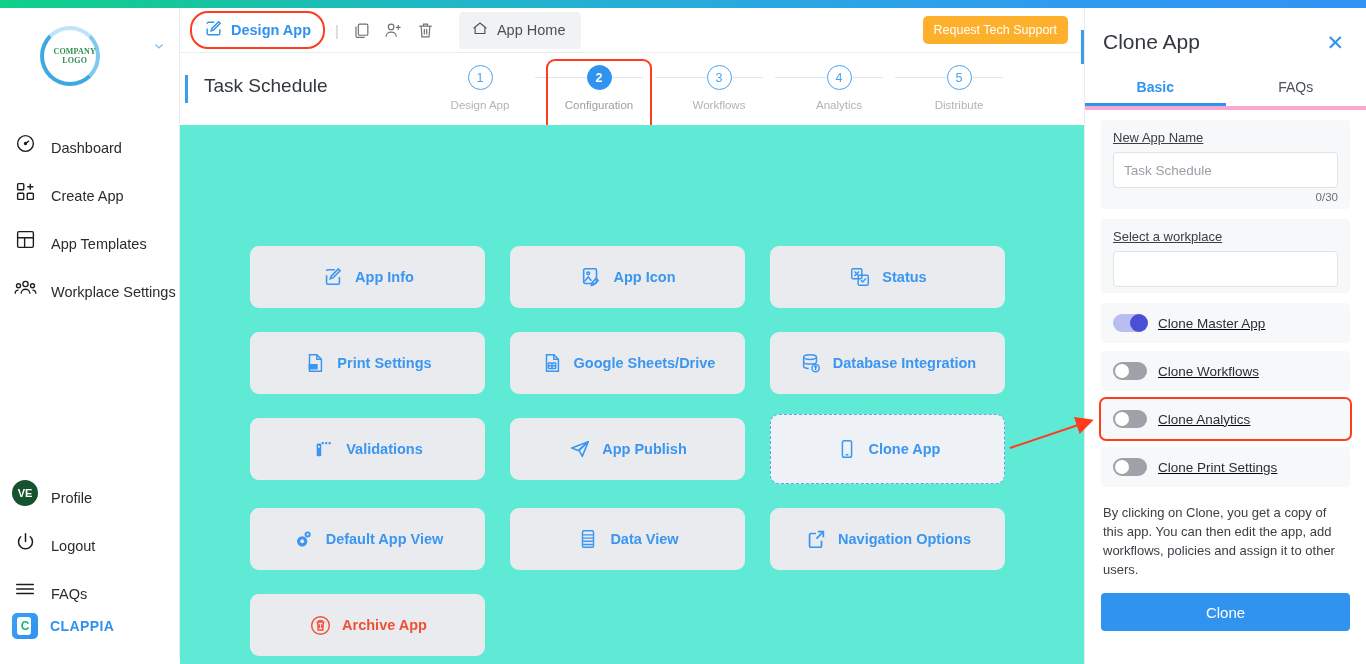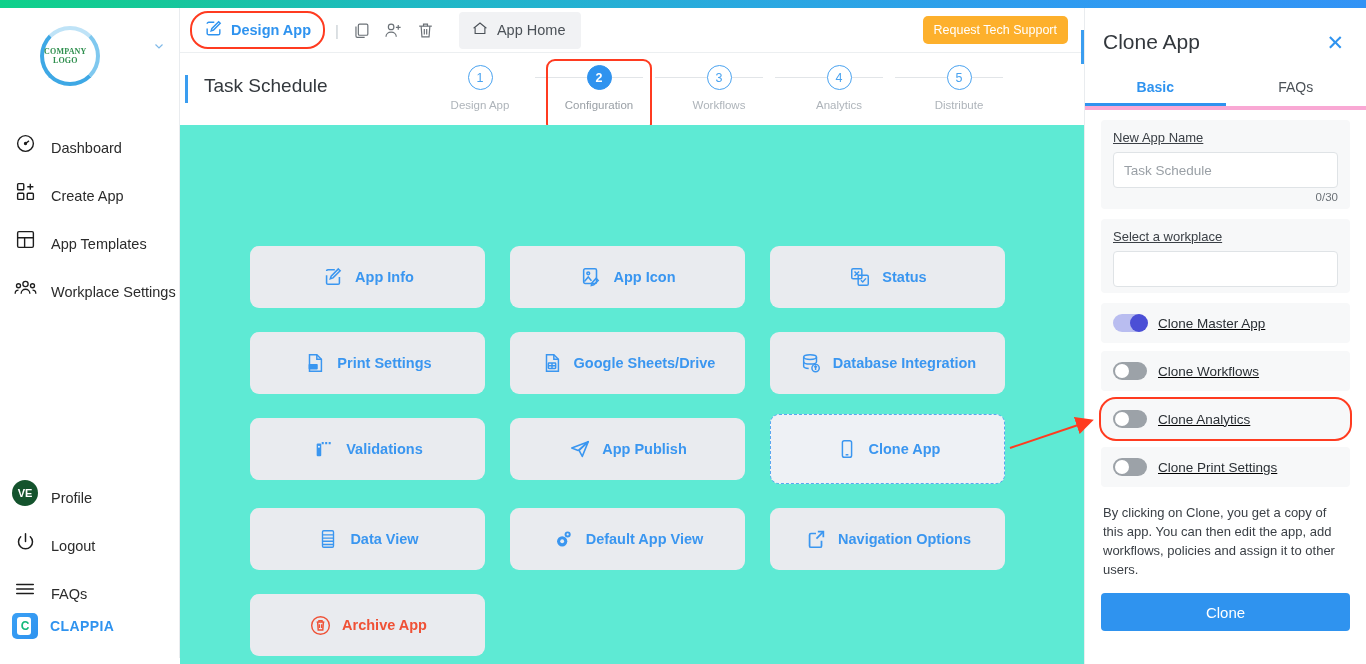--- a/index.html
+++ b/index.html
@@ -22,21 +22,21 @@
     position: absolute; top: 8px; left: 0; width: 180px; height: 650px;
     background: #ffffff; border-right: 1px solid #e9ecef;
     z-index: 20;
   }
   .logo-wrap { position: relative; height: 92px; }
   .logo-circle {
     position: absolute; left: 40px; top: 18px; width: 60px; height: 60px;
     border-radius: 50%;
     border: 4px solid #3ea8e5;
     border-top-color: #bfe3f7; border-right-color: #7fc8ef;
-    display: flex; align-items: center; justify-content: flex-start;
+    display: flex; align-items: center; justify-content: flex-end;
     background: #fff;
   }
   .logo-text {
     font-family: "Liberation Serif", serif;
     font-size: 8px; line-height: 9px; color: #2f8f4e; text-align: center;
     font-weight: 700; letter-spacing: .2px;
   }
   .logo-chev {
     position: absolute; right: 14px; top: 30px; width: 12px; height: 12px;
     color: #7fb9e8;
@@ -188,21 +188,21 @@
   .toggle-row {
     display:flex; align-items:center; gap:11px;
     background:#f7f8f9; border-radius:4px; padding: 11px 12px;
     margin-bottom: 8px; position:relative; cursor:pointer;text-decoration:underline;
   }
   .sw { width:34px; height:18px; border-radius:9px; background:#9ca2a8; position:relative; flex:0 0 34px; }
   .sw::after { content:""; position:absolute; top:2px; left:2px; width:14px; height:14px; border-radius:50%; background:#fff; }
   .sw.on { background:#b9bdf0; }
   .sw.on::after { left:auto; right:-1px; top:0; width:18px; height:18px; background:#4b4fd6; }
   .t-label { font-size:13.5px; color:#2b3035; }
-  .toggle-row.hl { outline: 2px solid #ff3b20; border-radius:15px; }
+  .toggle-row.hl { outline: 2px solid #ff3b20; border-radius:5px; }
 
   .note { font-size:13px; line-height:19px; color:#3b4046; padding: 8px 2px 0; }
   .clone-btn {
     margin: 14px 0 0; width:100%; height:38px; border-radius:4px;
     background:#2f93ef; color:#fff; font-size:15px; border:none; cursor:pointer;
     font-family:"Liberation Sans", sans-serif;
   }
 </style>
 </head>
 <body>
@@ -487,38 +487,38 @@
             <svg viewBox="0 0 24 24" width="22" height="22" fill="none" stroke="#3a96f0" stroke-width="1.6">
                 <rect x="7" y="3" width="10" height="18" rx="2"></rect>
                 <path d="M10.5 18.3h3"></path>
               </svg>
           </span>
           <span>Clone App</span>
         </div>
 
         <div class="card">
           <span class="cico">
-            <svg viewBox="0 0 24 24" width="22" height="22" fill="none" stroke="#3a96f0" stroke-width="1.5">
-                <rect x="6" y="3" width="12" height="18" rx="1.3"></rect>
-                <path d="M6 7.5h12M6 11h12M6 14.5h12M6 18h12"></path>
-              </svg>
-          </span>
-          <span>Data View</span>
-        </div>
-
-        <div class="card">
-          <span class="cico">
             <svg viewBox="0 0 24 24" width="22" height="22" fill="#3a96f0" stroke="none">
                 <circle cx="16" cy="7" r="3.3"></circle>
                 <circle cx="16" cy="7" r="1.2" fill="#e9ebef"></circle>
                 <circle cx="10" cy="14.5" r="5.6"></circle>
                 <circle cx="10" cy="14.5" r="2.1" fill="#e9ebef"></circle>
               </svg>
           </span>
           <span>Default App View</span>
+        </div>
+
+        <div class="card">
+          <span class="cico">
+            <svg viewBox="0 0 24 24" width="22" height="22" fill="none" stroke="#3a96f0" stroke-width="1.5">
+                <rect x="6" y="3" width="12" height="18" rx="1.3"></rect>
+                <path d="M6 7.5h12M6 11h12M6 14.5h12M6 18h12"></path>
+              </svg>
+          </span>
+          <span>Data View</span>
         </div>
 
         <div class="card">
           <span class="cico">
             <svg viewBox="0 0 24 24" width="22" height="22" fill="none" stroke="#3a96f0" stroke-width="1.9">
                 <path d="M14 4h6v6"></path>
                 <path d="M20 4l-7.5 7.5"></path>
                 <path d="M18 14v5.5A1.5 1.5 0 0116.5 21h-10A1.5 1.5 0 015 19.5v-12A1.5 1.5 0 016.5 6H12"></path>
               </svg>
           </span>

